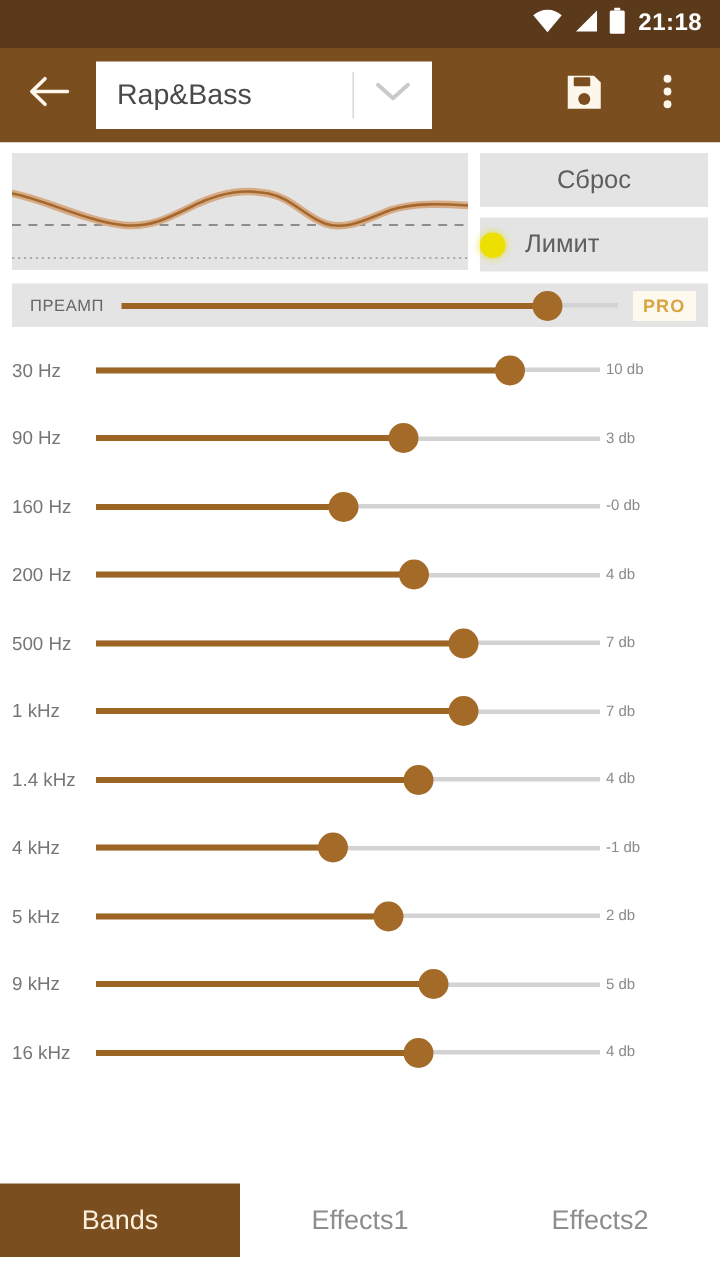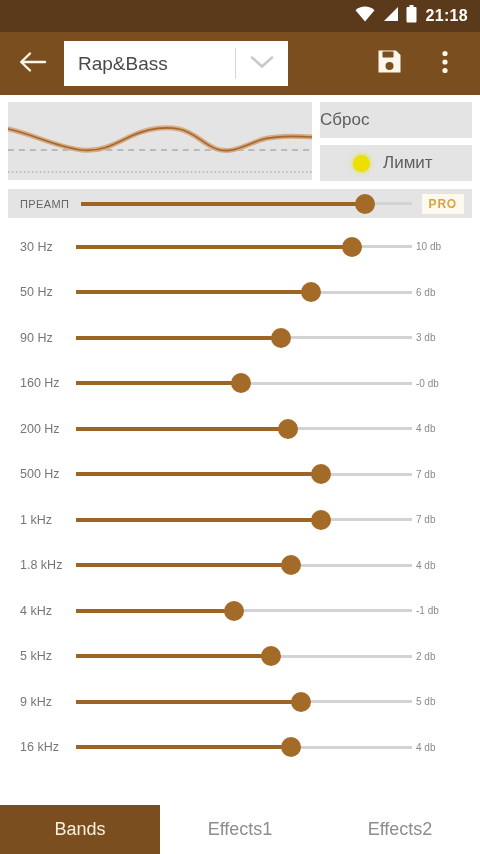--- a/index.html
+++ b/index.html
@@ -100,29 +100,30 @@
     flex:0 0 auto;
     display:flex;
     flex-direction:column;
     gap:7px;
   }
   .btn-flat {
     height:36px;
     background:#e4e4e4;
     display:flex;
     align-items:center;
+    justify-content:center;
     font-size:17px;
     color:#5e5e5e;
   }
   .btn-limit {
     height:36px;
     background:#e4e4e4;
     display:flex;
     align-items:center;
-    padding-left:33px;
+    padding-left:0;
     gap:13px;
     font-size:17px;
     color:#5e5e5e;
   }
   .led {
     width:17px; height:17px;
     border-radius:50%;
     background:#ede000;
     box-shadow:0 0 4px 1px rgba(230,220,0,.55);
     flex:0 0 auto;
@@ -176,21 +177,21 @@
   }
   .sl-thumb {
     position:absolute; top:50%;
     width:20px; height:20px;
     margin-top:-10px; margin-left:-10px;
     border-radius:50%;
     background:#a46a27;
   }
 
   
-  .bands { padding:6px 0 0 0;margin-left:12px; }
+  .bands { padding:6px 12px 0 0; }
   .band-row {
     display:flex;
     align-items:center;
     height:45.5px;
     padding:0 8px;
   }
   .band-label {
     width:52px;
     flex:0 0 auto;
     font-size:12.5px;
@@ -206,21 +207,21 @@
     flex:0 0 auto;
     font-size:10px;
     color:#8a8a8a;
     text-align:left;
     padding-right:4px;
   }
 
   
   .tabbar {
     position:absolute;
-    left:0; right:0; bottom:0;
+    left:0; right:0; bottom:16px;
     height:49px;
     display:flex;
     background:#ffffff;
   }
   .tab {
     flex:1 1 0;
     display:flex;
     align-items:center;
     justify-content:center;
     font-size:18px;
@@ -341,31 +342,20 @@
         <div class="band-slider">
           <div class="sl">
             <div class="sl-bg"></div>
             <div class="sl-fill" style="width: 82%;"></div>
             <div class="sl-thumb" style="left: 82%;"></div>
           </div>
         </div>
         <div class="band-val">10 db</div>
       </div>
       <div class="band-row">
-        <div class="band-label">50 Hz</div>
-        <div class="band-slider">
-          <div class="sl">
-            <div class="sl-bg"></div>
-            <div class="sl-fill" style="width: 70%;"></div>
-            <div class="sl-thumb" style="left: 70%;"></div>
-          </div>
-        </div>
-        <div class="band-val">6 db</div>
-      </div>
-      <div class="band-row">
         <div class="band-label">90 Hz</div>
         <div class="band-slider">
           <div class="sl">
             <div class="sl-bg"></div>
             <div class="sl-fill" style="width: 61%;"></div>
             <div class="sl-thumb" style="left: 61%;"></div>
           </div>
         </div>
         <div class="band-val">3 db</div>
       </div>
@@ -407,21 +397,21 @@
         <div class="band-slider">
           <div class="sl">
             <div class="sl-bg"></div>
             <div class="sl-fill" style="width: 73%;"></div>
             <div class="sl-thumb" style="left: 73%;"></div>
           </div>
         </div>
         <div class="band-val">7 db</div>
       </div>
       <div class="band-row">
-        <div class="band-label">1.8 kHz</div>
+        <div class="band-label">1.4 kHz</div>
         <div class="band-slider">
           <div class="sl">
             <div class="sl-bg"></div>
             <div class="sl-fill" style="width: 64%;"></div>
             <div class="sl-thumb" style="left: 64%;"></div>
           </div>
         </div>
         <div class="band-val">4 db</div>
       </div>
       <div class="band-row">

